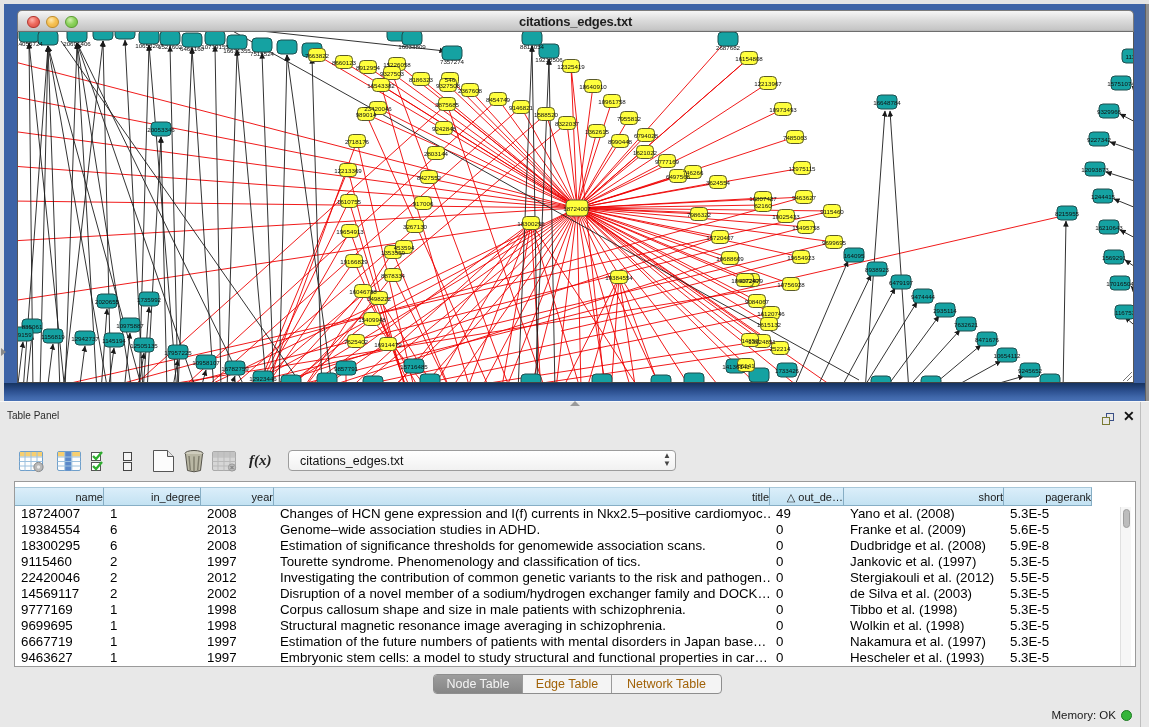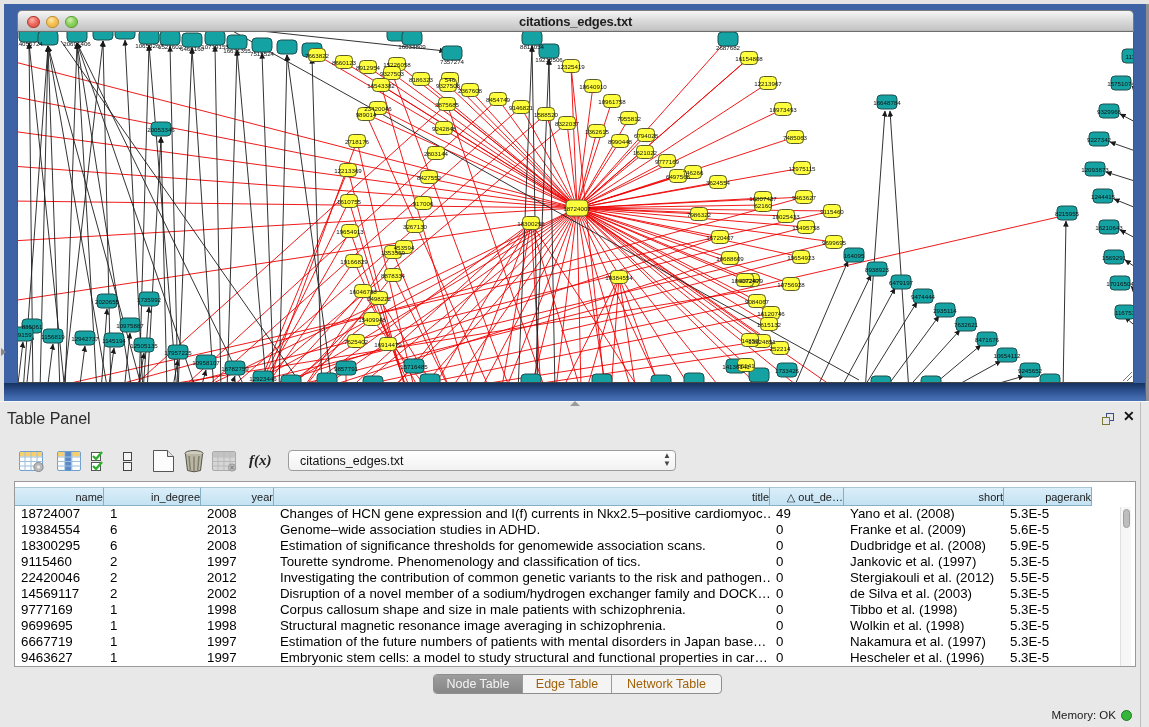--- a/index.html
+++ b/index.html
@@ -15,21 +15,21 @@
 .tl{position:absolute;top:4.5px;width:12.5px;height:12.5px;border-radius:50%;}
 #tlr{left:9px;background:radial-gradient(circle at 38% 30%,#ffb3ab,#ee6d60 45%,#d4453c);border:.5px solid #b2352f;}
 #tly{left:28px;background:radial-gradient(circle at 38% 30%,#ffe9b0,#f6c254 45%,#e9a93a);border:.5px solid #c08e2e;}
 #tlg{left:47px;background:radial-gradient(circle at 38% 30%,#d2f0b0,#8ed35e 45%,#6cbc3e);border:.5px solid #5d9e35;}
 #wtitle{left:0;right:0;top:3px;text-align:center;font-size:13px;font-weight:bold;letter-spacing:-0.25px;color:#1e1e1e;}
 #canvas{left:17px;top:32px;width:1117px;height:351px;background:#fff;overflow:hidden;
  border-left:1px solid #555;border-right:1px solid #555;border-bottom:1px solid #444;}
 
 #panel{left:0;top:401px;width:1149px;height:326px;background:#e8e8e8;border-top:1px solid #f8f8f8;}
 #caret{left:570px;top:401px;width:0;height:0;border-left:5px solid transparent;border-right:5px solid transparent;border-bottom:5px solid #9a9a9a;}
-#ptitle{left:7px;top:410px;font-size:16px;color:#2a2a2a;}
+#ptitle{left:7px;top:410px;font-size:10px;color:#2a2a2a;}
 #flicon{left:1102px;top:413px;width:12px;height:12px;}
 #xicon{left:1123px;top:408px;font-size:14px;font-weight:bold;color:#111;}
 #combo{left:288px;top:450px;width:388px;height:21px;border:1px solid #9c9c9c;border-radius:4px;
  background:linear-gradient(#ffffff,#f1f1f1);}
 #combo span{position:absolute;left:11px;top:3px;font-size:12.5px;color:#111;}
 #fx{left:249px;top:452px;font-family:"Liberation Serif",serif;font-style:italic;font-weight:bold;font-size:15px;color:#222;}
 #stepper{left:663px;top:452px;font-size:8px;color:#444;line-height:8px;text-align:center}
 #tablebox{left:14px;top:481px;width:1122px;height:186px;background:#fff;border:1px solid #9a9a9a;}
 .th{position:absolute;top:487px;height:19px;background:linear-gradient(#dbeefa,#c3e2f2);
  border-right:1px solid #86aec5;border-top:1px solid #a8c8da;border-bottom:1px solid #86aec5;
@@ -673,21 +673,21 @@
     <div class="td" style="left:844px;width:160px">Franke et al. (2009)</div>
     <div class="td" style="left:1004px;width:88px">5.6E-5</div>
   </div>
 <div class="tr" style="top:538px">
     <div class="td" style="left:15px;width:89px">18300295</div>
     <div class="td" style="left:104px;width:97px">6</div>
     <div class="td" style="left:201px;width:73px">2008</div>
     <div class="td" style="left:274px;width:496px">Estimation of significance thresholds for genomewide association scans.</div>
     <div class="td" style="left:770px;width:74px">0</div>
     <div class="td" style="left:844px;width:160px">Dudbridge et al. (2008)</div>
-    <div class="td" style="left:1004px;width:88px">5.9E-5</div>
+    <div class="td" style="left:1004px;width:88px">5.9E-8</div>
   </div>
 <div class="tr" style="top:554px">
     <div class="td" style="left:15px;width:89px">9115460</div>
     <div class="td" style="left:104px;width:97px">2</div>
     <div class="td" style="left:201px;width:73px">1997</div>
     <div class="td" style="left:274px;width:496px">Tourette syndrome. Phenomenology and classification of tics.</div>
     <div class="td" style="left:770px;width:74px">0</div>
     <div class="td" style="left:844px;width:160px">Jankovic et al. (1997)</div>
     <div class="td" style="left:1004px;width:88px">5.3E-5</div>
   </div>
@@ -735,21 +735,21 @@
     <div class="td" style="left:770px;width:74px">0</div>
     <div class="td" style="left:844px;width:160px">Nakamura et al. (1997)</div>
     <div class="td" style="left:1004px;width:88px">5.3E-5</div>
   </div>
 <div class="tr" style="top:650px">
     <div class="td" style="left:15px;width:89px">9463627</div>
     <div class="td" style="left:104px;width:97px">1</div>
     <div class="td" style="left:201px;width:73px">1997</div>
     <div class="td" style="left:274px;width:496px">Embryonic stem cells: a model to study structural and functional properties in car…</div>
     <div class="td" style="left:770px;width:74px">0</div>
-    <div class="td" style="left:844px;width:160px">Hescheler et al. (1996)</div>
+    <div class="td" style="left:844px;width:160px">Hescheler et al. (1993)</div>
     <div class="td" style="left:1004px;width:88px">5.3E-5</div>
   </div>
 <div class="abs" id="vsb">
     <div class="thumb"></div>
   </div>
 <div class="abs" id="tabs">
  <div class="seg sel" style="width:88px">Node Table</div>
  <div class="seg" style="width:89px;border-left:1px solid #9a9a9a">Edge Table</div>
  <div class="seg" style="width:110px;border-left:1px solid #9a9a9a">Network Table</div>
 </div>

